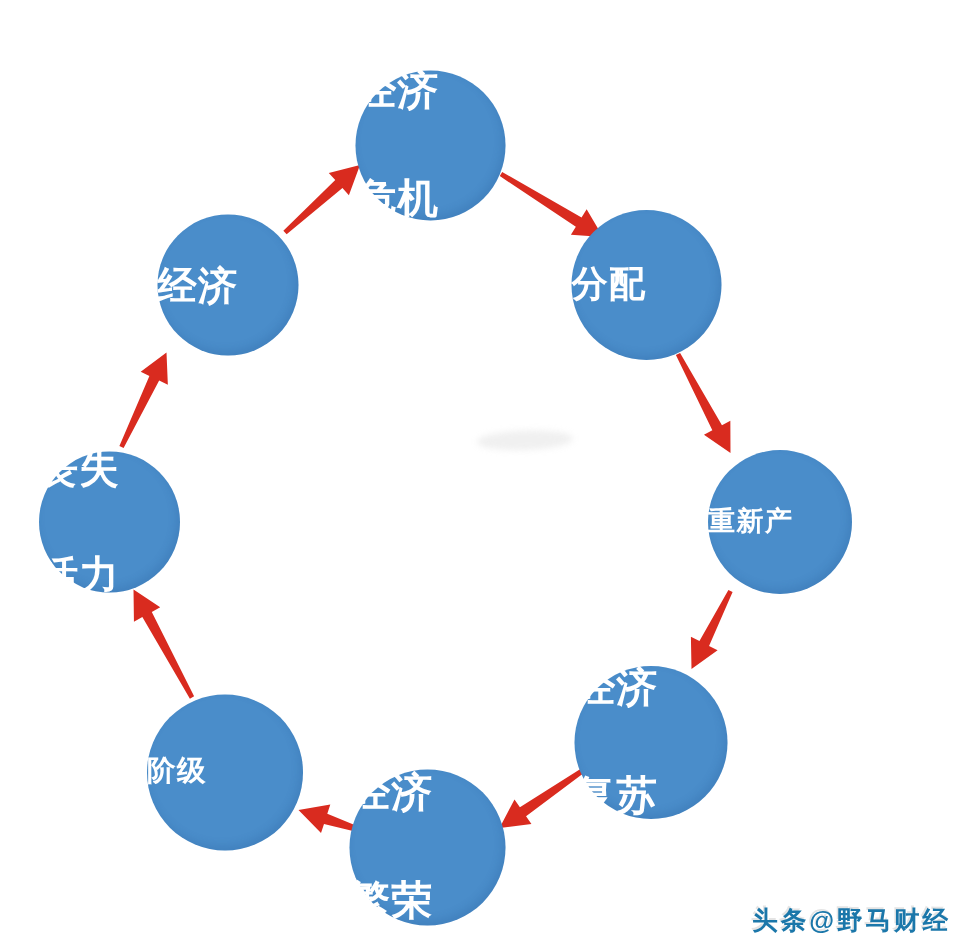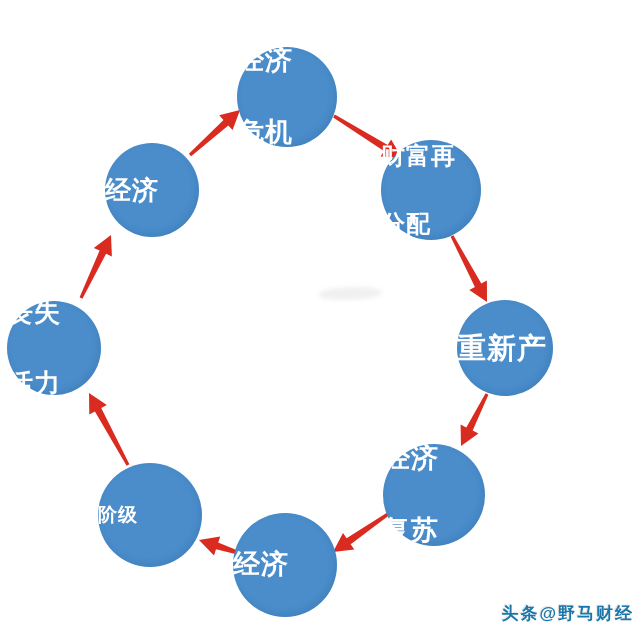--- a/index.html
+++ b/index.html
@@ -68,37 +68,37 @@
       <polygon points="242.5,552.5 218.2,542.5 220.2,536.4 199.0,540.0 214.0,555.4 216.0,549.3 241.5,555.5" fill="#d92b1f"></polygon>
       <polygon points="129.4,464.2 101.2,408.0 106.8,404.9 89.0,393.0 89.3,414.5 94.9,411.4 126.6,465.8" fill="#d92b1f"></polygon>
       <polygon points="82.4,298.7 106.1,253.7 111.9,256.5 111.0,235.0 93.8,247.9 99.6,250.6 79.6,297.3" fill="#d92b1f"></polygon>
     </svg>
   <div id="nodes-layer">
       <div class="node" style="left: 237px; top: 47px; width: 100px; height: 100px; background: rgb(74, 141, 202); color: rgb(255, 255, 255); font-size: 27px;">
         <span>经济</span>
         <span>危机</span>
       </div>
       <div class="node" style="left: 381px; top: 140px; width: 100px; height: 100px; background: rgb(74, 141, 202); color: rgb(255, 255, 255); font-size: 24px;">
-        <span>财富再</span>
         <span>分配</span>
       </div>
-      <div class="node" style="left: 457px; top: 300px; width: 96px; height: 96px; background: rgb(74, 141, 202); color: rgb(255, 255, 255); font-size: 29px;">
+      <div class="node" style="left: 472px; top: 300px; width: 96px; height: 96px; background: rgb(74, 141, 202); color: rgb(255, 255, 255); font-size: 18px;">
         <span>重新产</span>
       </div>
       <div class="node" style="left: 383px; top: 444px; width: 102px; height: 102px; background: rgb(74, 141, 202); color: rgb(255, 255, 255); font-size: 27px;">
         <span>经济</span>
         <span>复苏</span>
       </div>
       <div class="node" style="left: 233px; top: 513px; width: 104px; height: 104px; background: rgb(74, 141, 202); color: rgb(255, 255, 255); font-size: 27px;">
         <span>经济</span>
+        <span>繁荣</span>
       </div>
       <div class="node" style="left: 98px; top: 463px; width: 104px; height: 104px; background: rgb(74, 141, 202); color: rgb(255, 255, 255); font-size: 19px;">
         <span>阶级</span>
       </div>
-      <div class="node" style="left: 7px; top: 301px; width: 94px; height: 94px; background: rgb(74, 141, 202); color: rgb(255, 255, 255); font-size: 26px;">
+      <div class="node" style="left: 26px; top: 301px; width: 94px; height: 94px; background: rgb(74, 141, 202); color: rgb(255, 255, 255); font-size: 26px;">
         <span>丧失</span>
         <span>活力</span>
       </div>
       <div class="node" style="left: 105px; top: 143px; width: 94px; height: 94px; background: rgb(74, 141, 202); color: rgb(255, 255, 255); font-size: 26px;">
         <span>经济</span>
       </div>
     </div>
   <div class="smudge" style="left:318px; top:287px; width:64px; height:13px; background: rgba(185,185,185,0.22); transform: rotate(-2deg);"></div>
   <div class="watermark">头条@野马财经</div>
 </div>

